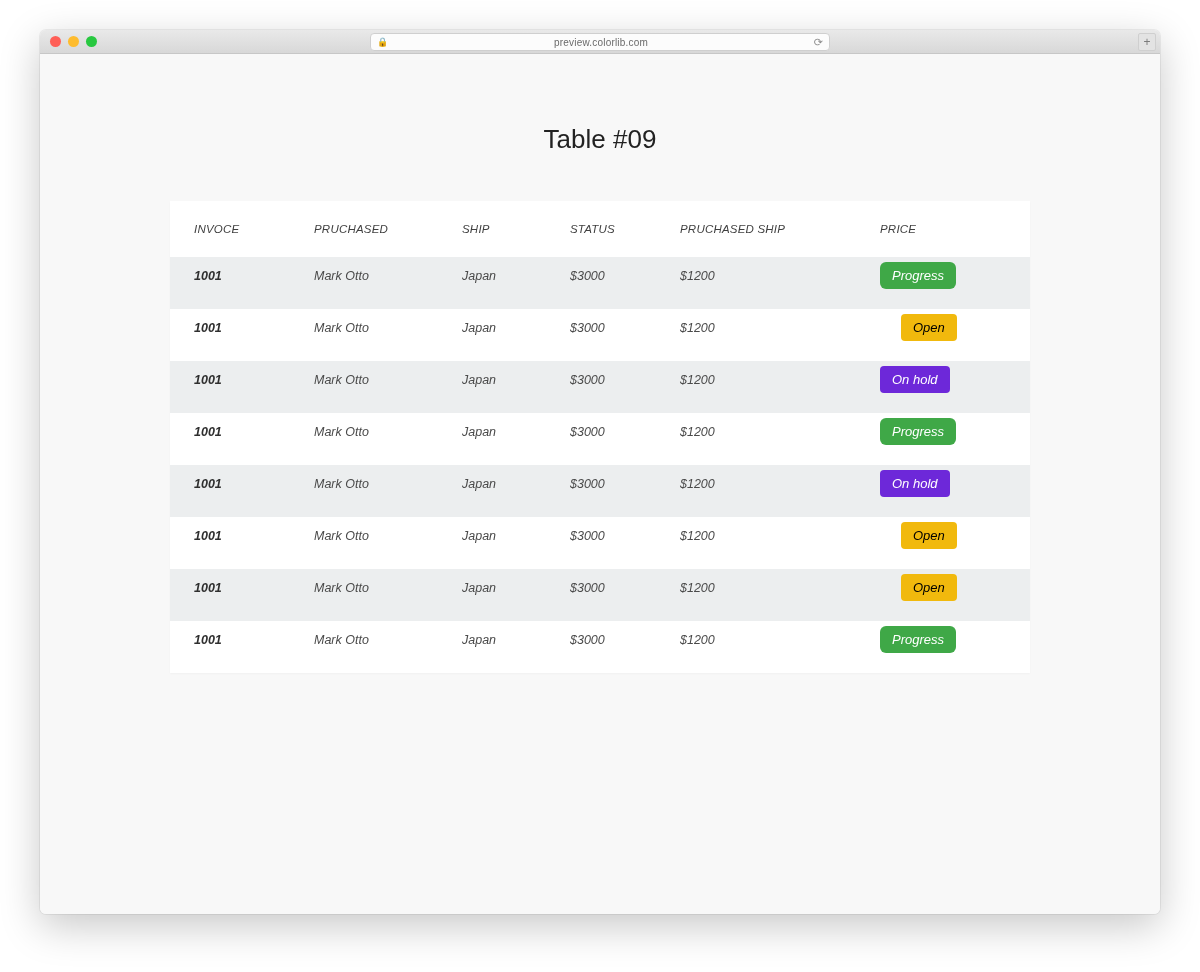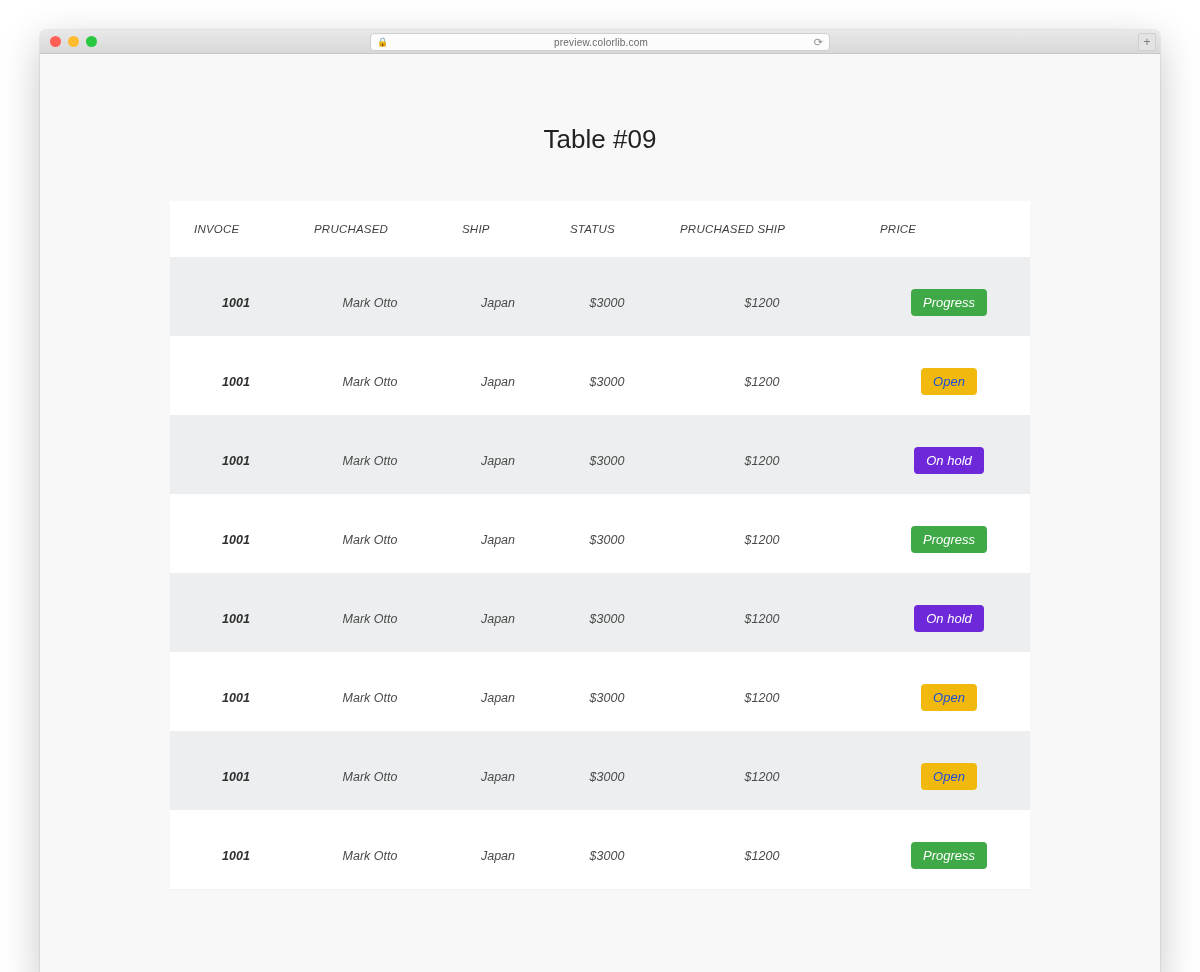--- a/index.html
+++ b/index.html
@@ -73,38 +73,37 @@
     font-weight:400;
     font-size:11.5px;
     color:#3f3f3f;
     letter-spacing:.2px;
     padding:22px 12px 22px 24px;
     background:#ffffff;
   }
   table.data tbody tr:nth-child(odd) td { background:#eceeef; }
   table.data tbody tr:nth-child(even) td { background:#ffffff; }
   table.data tbody td {
-    padding: 32px 12px 20px 24px;
+    padding: 5px 12px 20px 24px;
     vertical-align: middle;
     font-size:12.5px;
-    text-align:center;
   }
   table.data tbody td.inv { font-weight:700; color:#2f2f2f; }
 
   .badge {
     display:inline-block;
     padding:7px 12px;
     border-radius:4px;
     color:#fff;
     font-size:13px;
     line-height:1;
     cursor:pointer;
   }
-  .b-progress { background:#3fa847; }
-  .b-open     { background:#f1b90d; color:#1d4ed8; }
+  .b-progress { background:#3fa847;border-radius:6px; }
+  .b-open     { background:#f1b90d; color:#000000;margin-left:21px; }
   .b-onhold   { background:#6d28d9; }
 
   
   col.c1{width:120px;} col.c2{width:148px;} col.c3{width:108px;}
   col.c4{width:110px;} col.c5{width:200px;} col.c6{width:174px;}
 </style>
 </head>
 <body>
 
 <div class="window">

